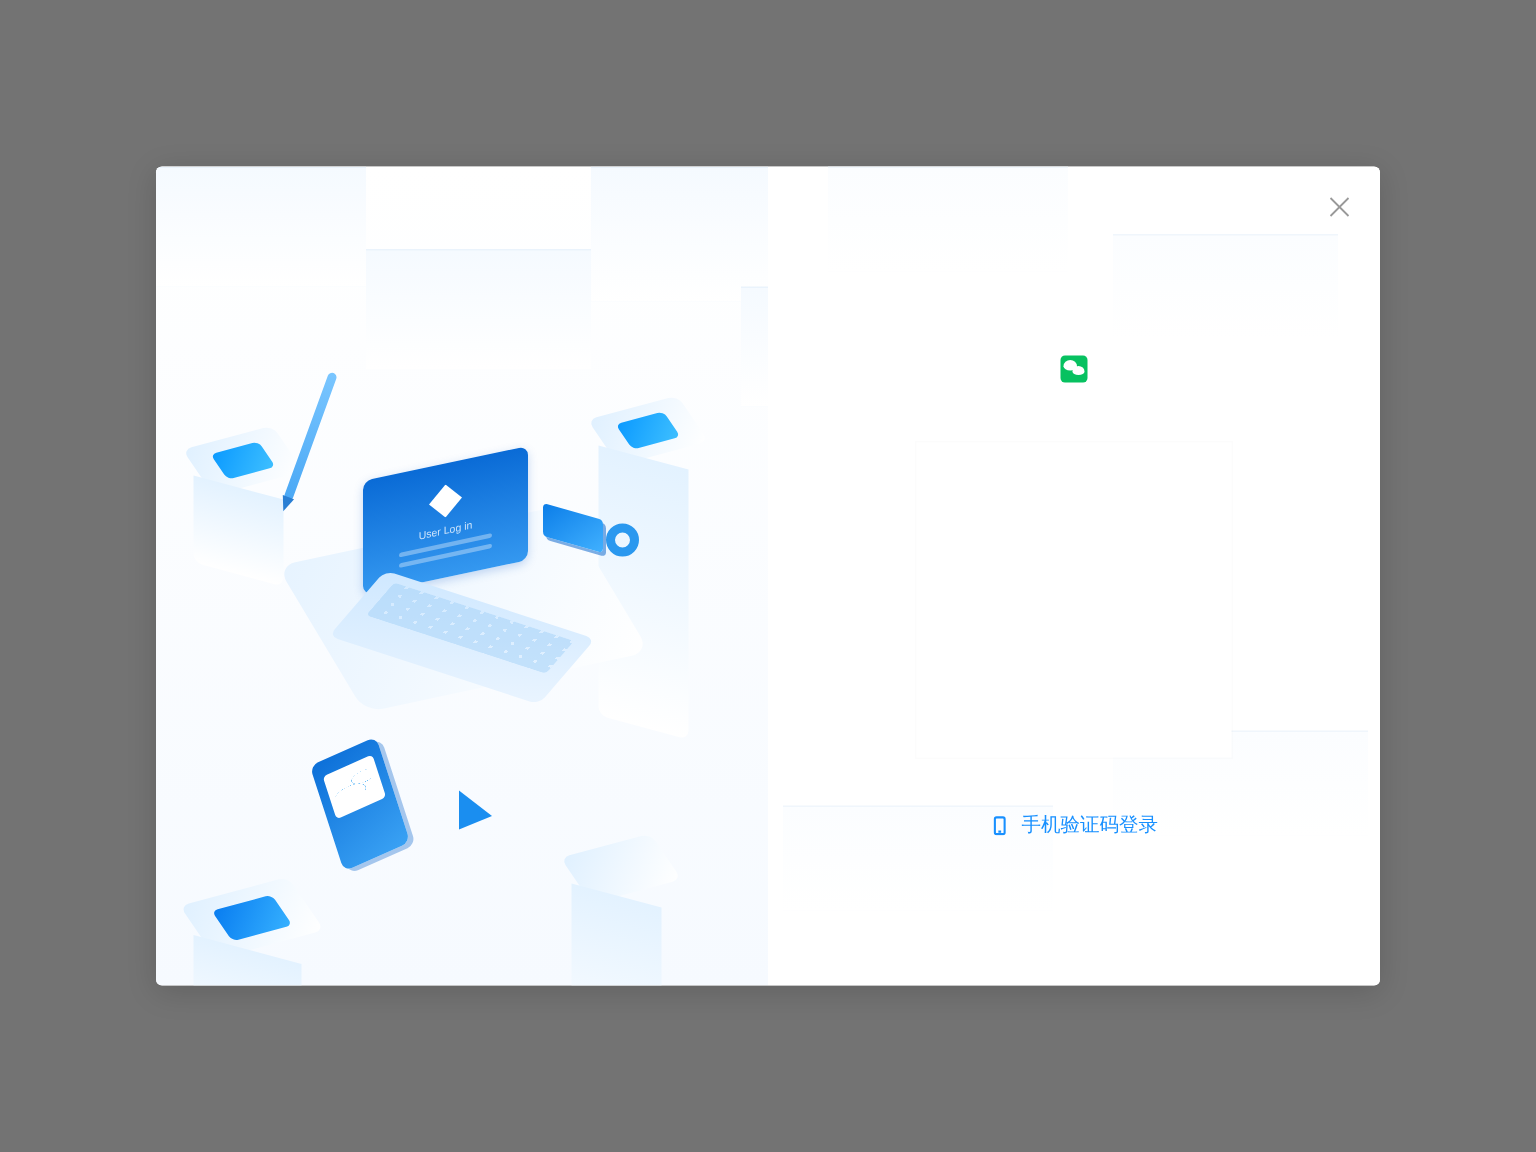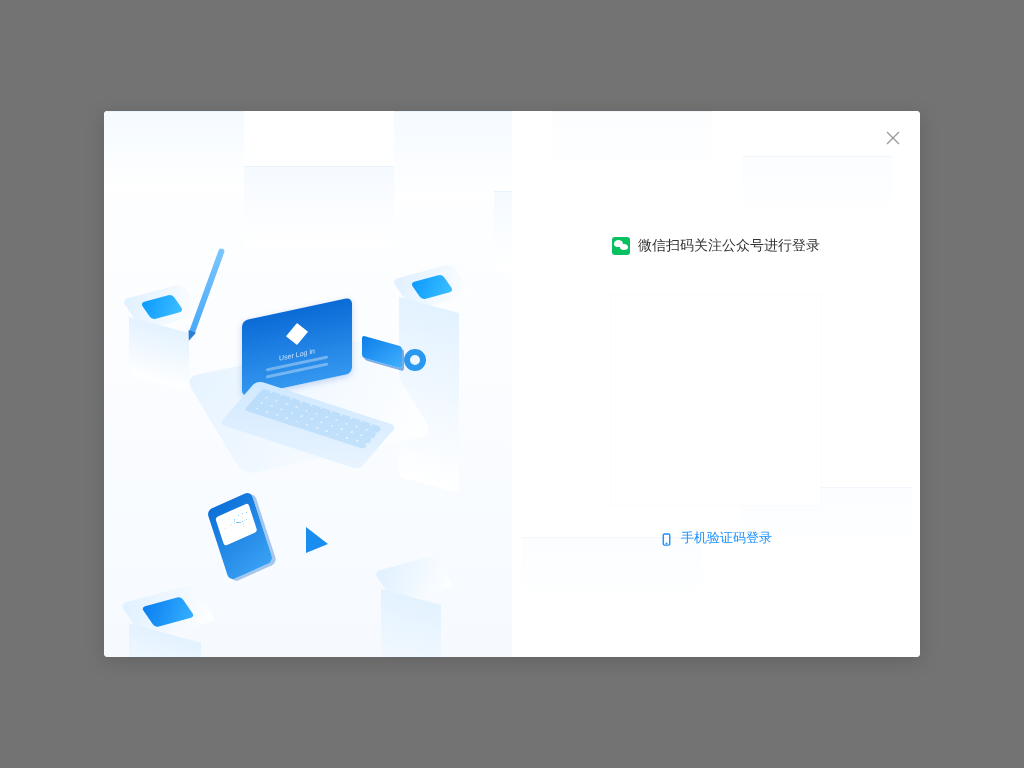--- a/index.html
+++ b/index.html
@@ -338,21 +338,21 @@
     }
     .qr-box {
       margin-top: 40px;
       width: 210px;
       height: 210px;
       background: #fff;
       box-shadow: 0 0 0 1px rgba(0,0,0,0.01);
       z-index: 2;
     }
     .alt-login {
-      margin-top: 24px;
+      margin-top: 36px;
       display: flex;
       align-items: center;
       gap: 8px;
       cursor: pointer;
       z-index: 2;
     }
     .phone-icon-sm {
       width: 13px;
       height: 13px;
     }
@@ -433,21 +433,20 @@
   </div>
 
   <div class="right-panel">
     <div class="right-bg-block r1"></div>
     <div class="right-bg-block r2"></div>
     <div class="right-bg-block r3"></div>
     <div class="right-bg-block r4"></div>
 
     <div class="title-row">
       <div class="wechat-icon"></div>
-      <div class="title-text">微信扫码关注公众号进行登录</div>
     </div>
 
     <div class="qr-box"></div>
 
     <div class="alt-login">
       <div class="phone-icon-sm">
         <svg viewBox="0 0 14 14">
           <rect x="3.5" y="1" width="7" height="12" rx="1.2"></rect>
           <line x1="6" y1="11.2" x2="8" y2="11.2"></line>
         </svg>

